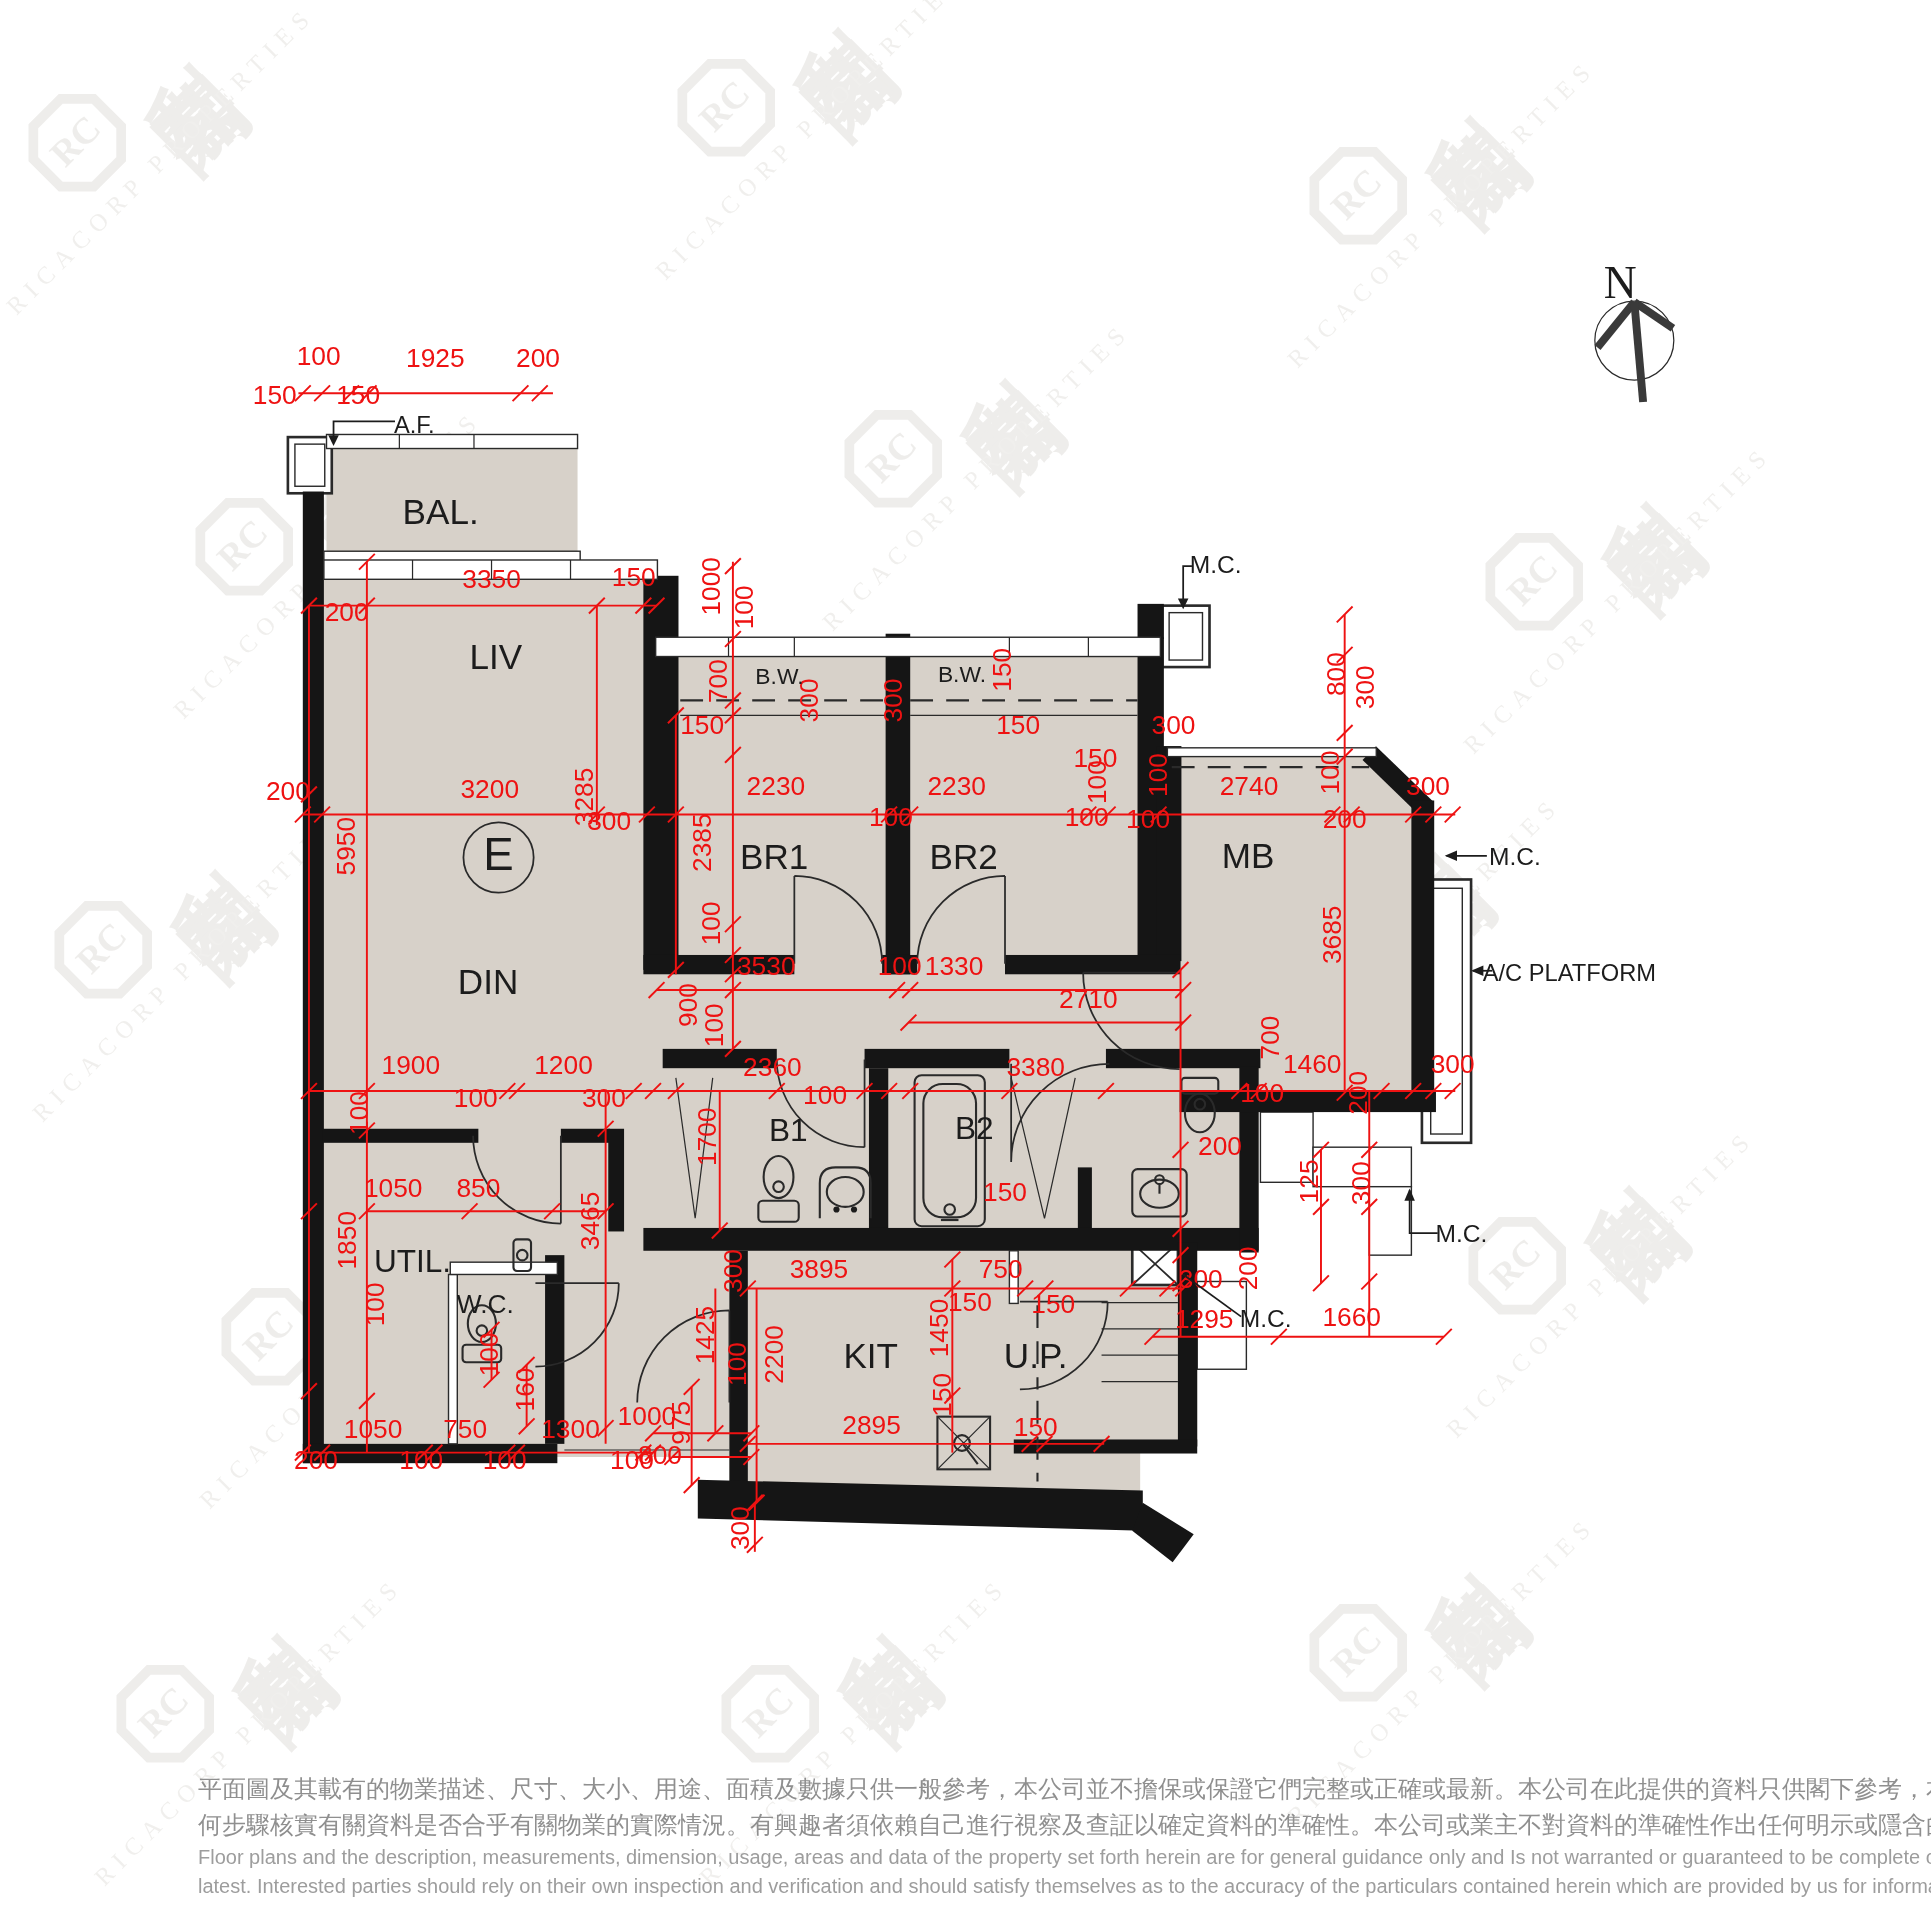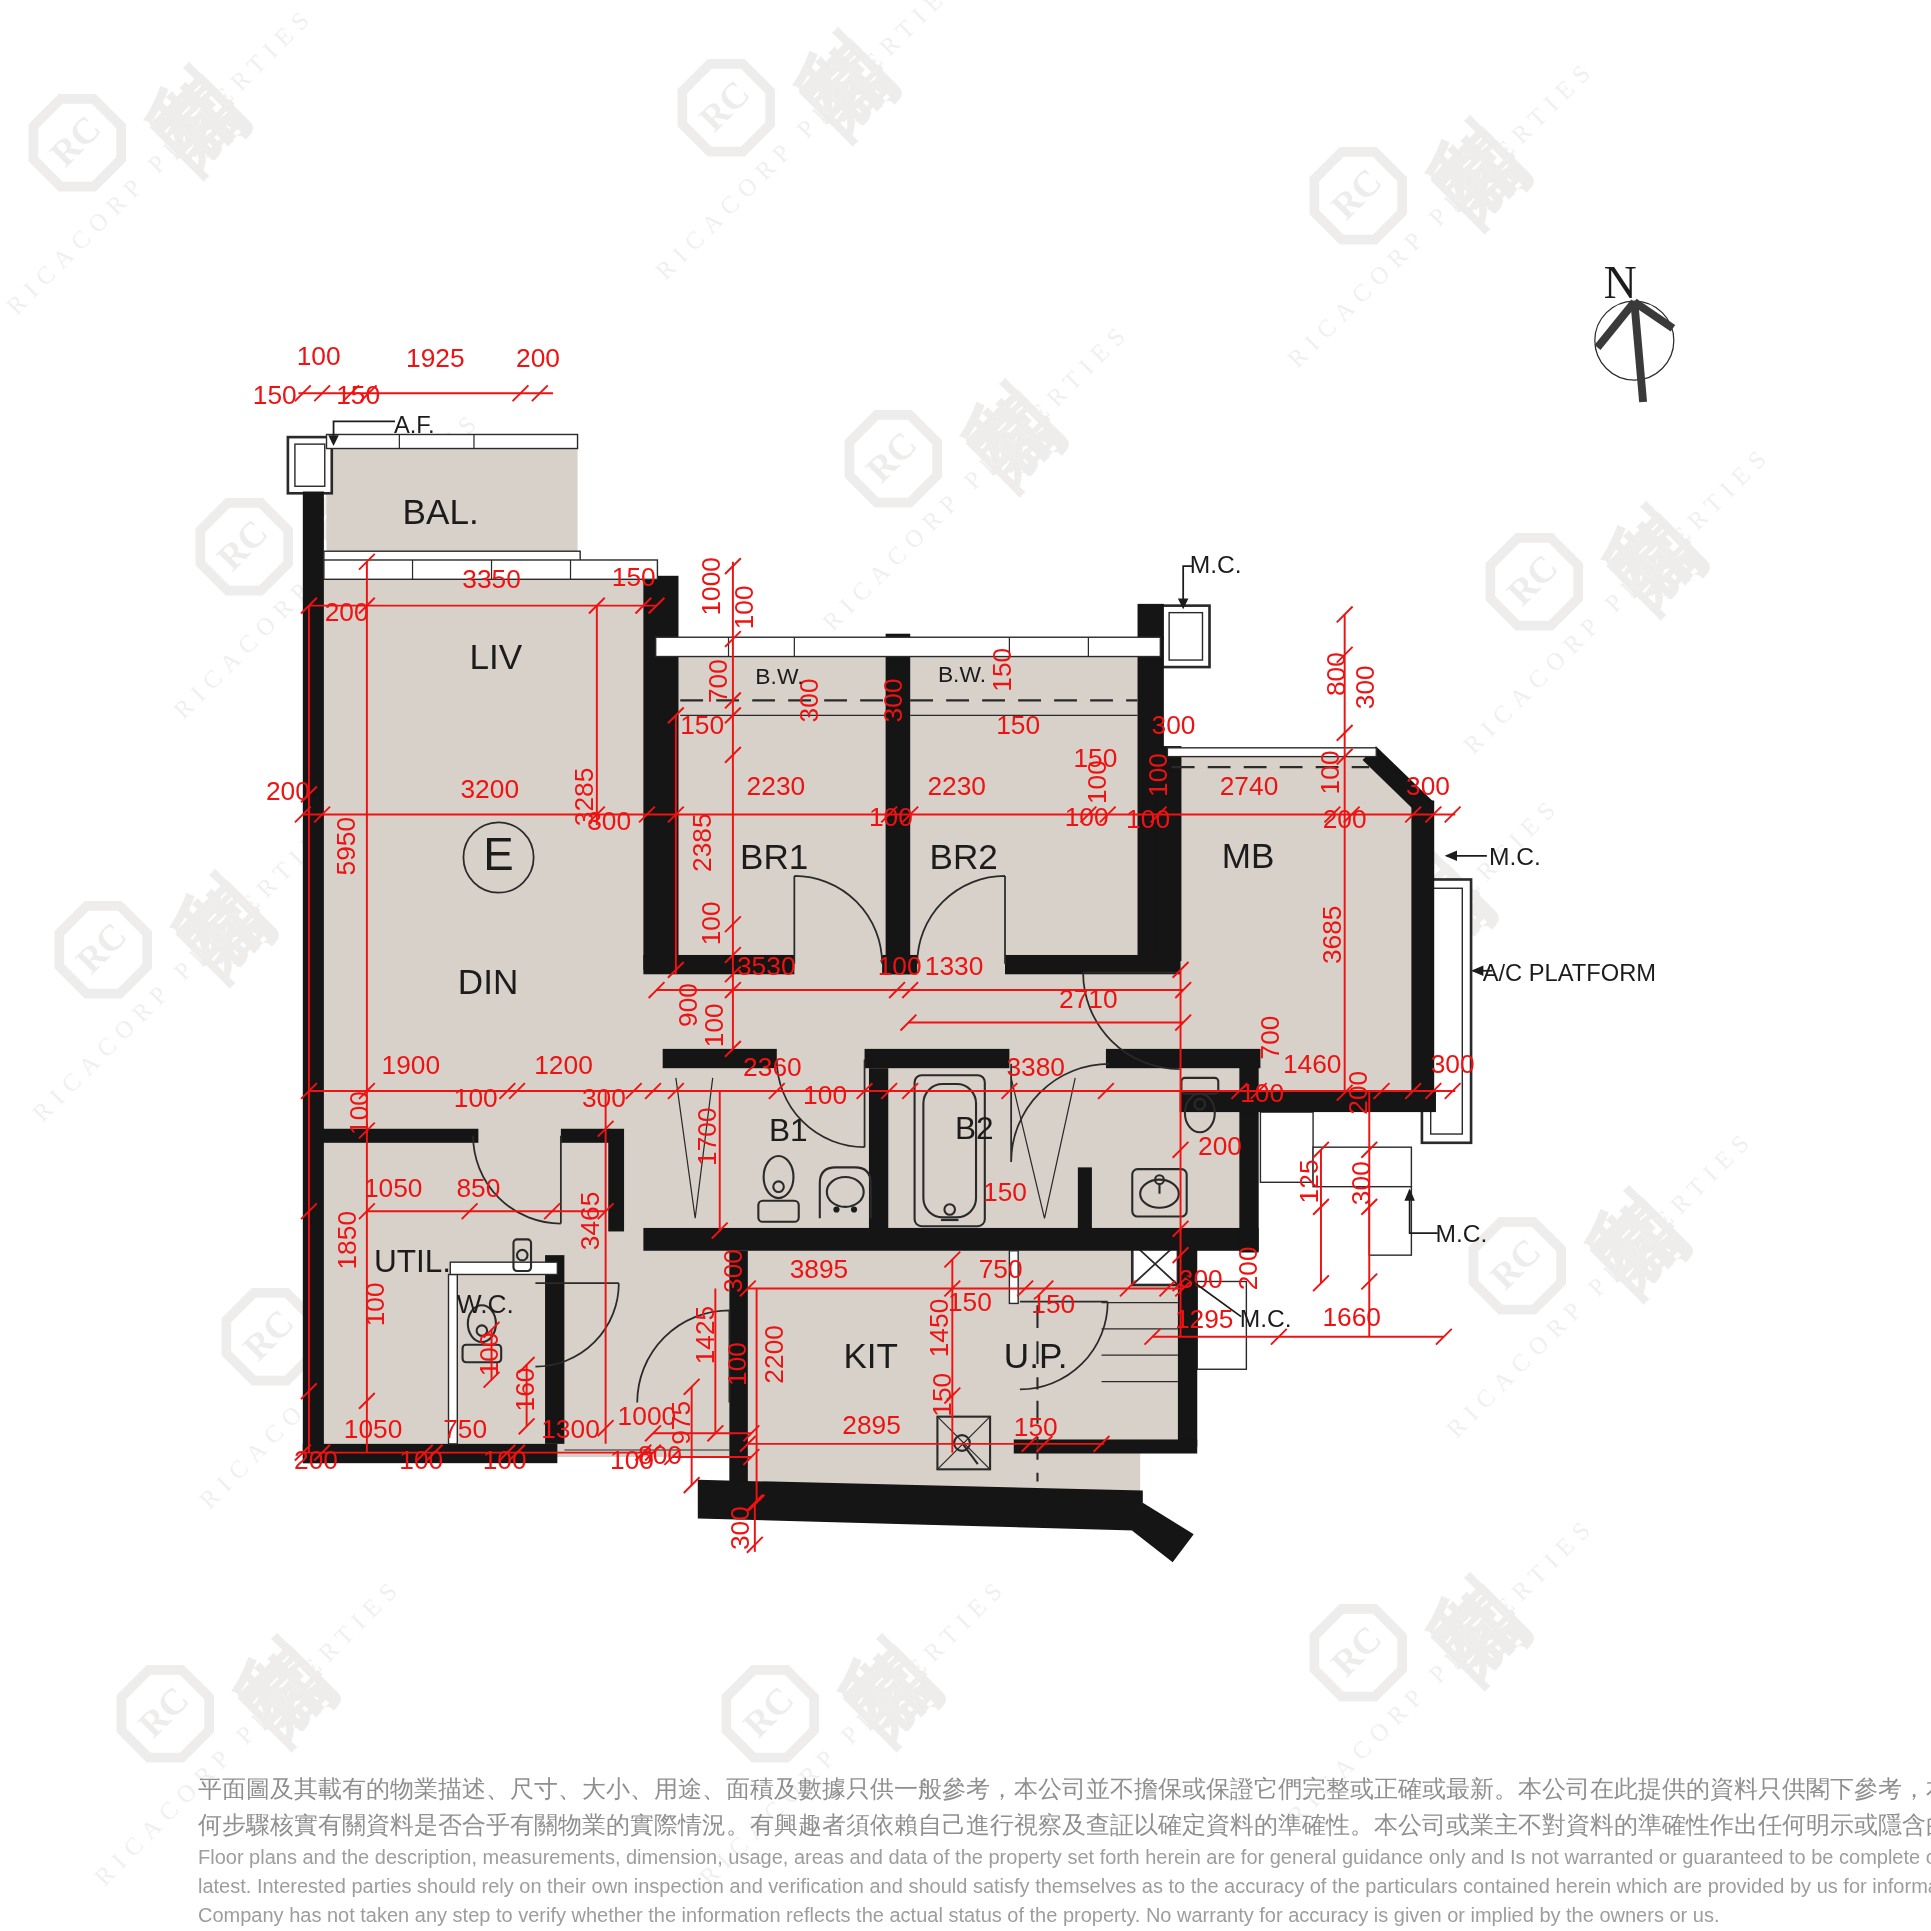--- a/index.html
+++ b/index.html
@@ -673,16 +673,15 @@
         <line x1="1862" y1="344" x2="1872" y2="458"></line>
       </g>
     </g>
   </svg>
 
   <div id="disclaimer">
     <div class="dz">平面圖及其載有的物業描述、尺寸、大小、用途、面積及數據只供一般參考，本公司並不擔保或保證它們完整或正確或最新。本公司在此提供的資料只供閣下參考，本公司並無採取任</div>
     <div class="dz">何步驟核實有關資料是否合乎有關物業的實際情況。有興趣者須依賴自己進行視察及查証以確定資料的準確性。本公司或業主不對資料的準確性作出任何明示或隱含的保證。</div>
     <div class="de">Floor plans and the description, measurements, dimension, usage, areas and data of the property set forth herein are for general guidance only and Is not warranted or guaranteed to be complete or correct or the</div>
     <div class="de">latest.  Interested parties should rely on their own inspection and verification and should satisfy themselves as to the accuracy of the particulars contained herein which are provided by us for information only.  Our</div>
-    <div class="de">Company has not taken any step to verify whether the information reflects the actual status of the property.  No warranty for accuracy is given or implied by the owners or us.</div>
   </div>
 </div>
 
 
 </body></html>

